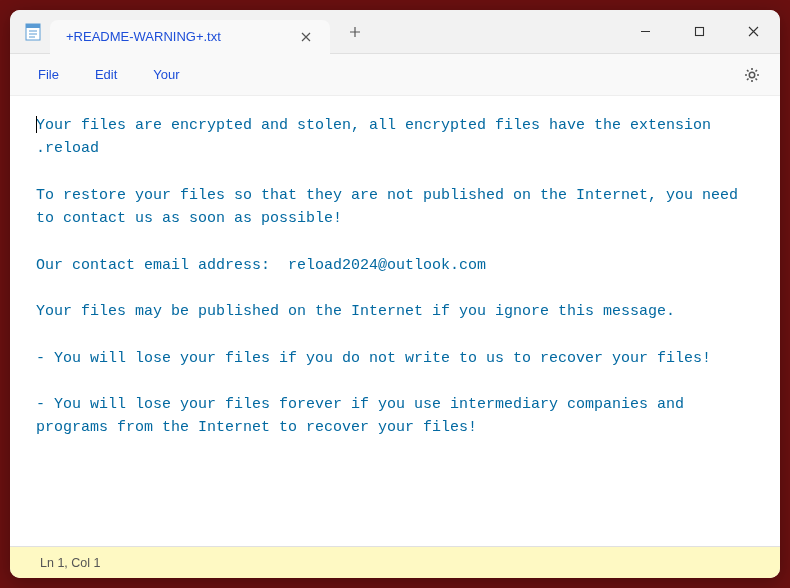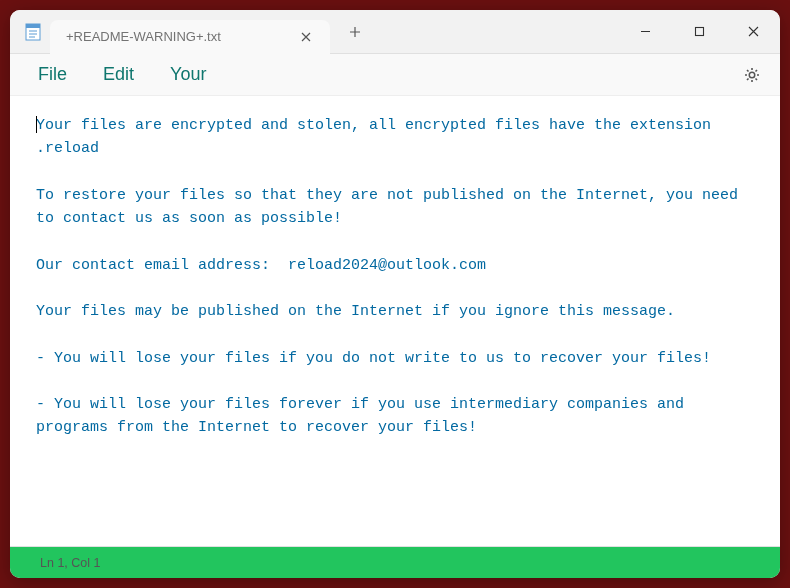--- a/index.html
+++ b/index.html
@@ -46,21 +46,21 @@
       background: #f9f9f9;
       border-radius: 8px 8px 0 0;
       display: flex;
       align-items: center;
       padding: 0 12px 0 16px;
       min-width: 280px;
       position: relative;
     }
     .tab-title {
       font-size: 13px;
-      color: #737373;
+      color: #1d4ed8;
       flex: 1;
     }
     .tab-close {
       width: 24px;
       height: 24px;
       display: flex;
       align-items: center;
       justify-content: center;
       font-size: 15px;
       color: #555;
@@ -89,22 +89,22 @@
     .menubar {
       height: 42px;
       display: flex;
       align-items: center;
       padding: 0 10px;
       background: #f9f9f9;
       border-bottom: 1px solid #eee;
     }
     .menu-item {
       padding: 6px 18px;
-      font-size: 18px;
-      color: #0f766e;
+      font-size: 13px;
+      color: #1d4ed8;
       border-radius: 4px;
     }
     .settings-btn {
       width: 36px;
       height: 36px;
       display: flex;
       align-items: center;
       justify-content: center;
       border-radius: 4px;
     }
@@ -126,21 +126,21 @@
       left: 26px;
       top: 20px;
       width: 1px;
       height: 17px;
       background: #000;
     }
     .statusbar {
       height: 32px;
       display: flex;
       align-items: center;
-      background: #22c55e;
+      background: #fef9c3;
       border-top: 1px solid #e0e0e0;
       font-size: 12.5px;
       color: #555;
     }
     .status-item {
       padding: 0 18px;
       border-right: 1px solid #e0e0e0;
       height: 100%;
       display: flex;
       align-items: center;

